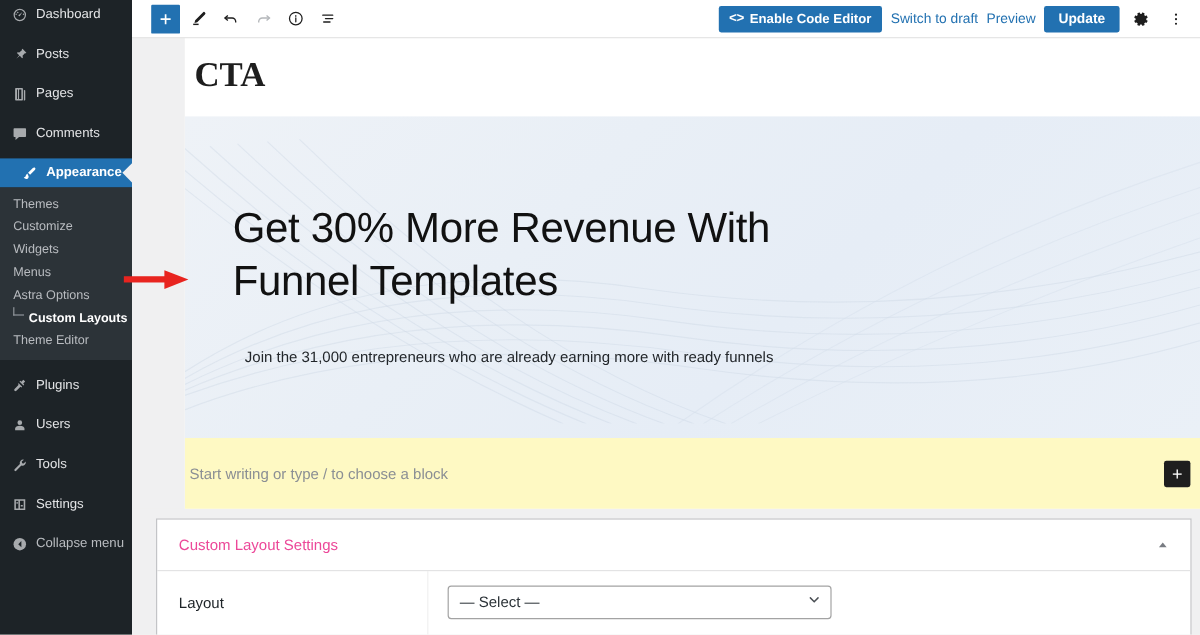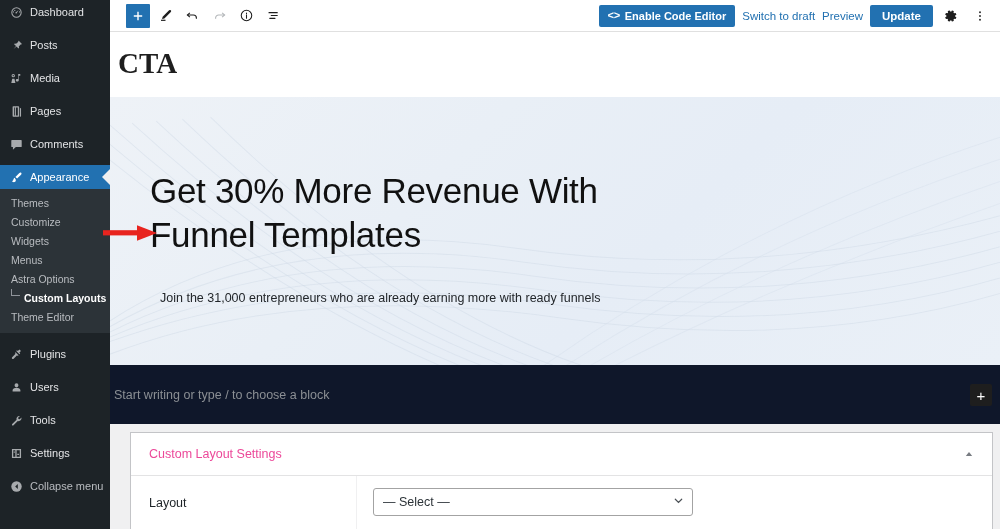--- a/index.html
+++ b/index.html
@@ -36,21 +36,22 @@
   .menu-item .mi-ico {
     width: 14px; height: 14px;
     display: flex; align-items: center; justify-content: center;
     color: #a7aaad;
     flex: 0 0 14px;
   }
   .menu-item .mi-ico svg { display:block; }
   .menu-item.active {
     background: #2271b1;
     color: #fff;
-    font-weight: 400;
+    font-weight: 700;
+    justify-content: center;
   }
   .menu-item.active .mi-ico { color: #fff; }
   .menu-item.active::after {
     content: "";
     position: absolute; right: 0; top: 50%;
     transform: translateY(-50%);
     border-style: solid;
     border-width: 8px 8px 8px 0;
     border-color: transparent #f0f0f1 transparent transparent;
   }
@@ -124,20 +125,21 @@
     padding: 0 12px; cursor: pointer; border: none; white-space: nowrap;
   }
   .icon-btn { width: 22px; height: 22px; display:flex;align-items:center;justify-content:center;cursor:pointer;color:#1e1e1e; }
 
   
   #canvas {
     background: #fff;
     height: 392px;
     overflow: hidden;
     position: relative;
+    margin-left: 44px;
   }
   #post-title {
     font-family: "Liberation Serif", serif;
     font-size: 29px;
     color: #1e1e1e;
     padding: 14px 0 0 4px;
     margin-left: 4px;
     line-height: 1.2;
     height: 65px;
   }
@@ -183,21 +185,21 @@
     padding: 10px 24px;
     cursor: pointer;
     border: none;
     letter-spacing: .1px;
   }
 
   
   #appender-row {
     position: relative;
     height: 60px;
-    background: #0f172a;
+    background: #fef9c3;
     display: flex; align-items: center;
     padding-left: 4px;
   }
   #appender-placeholder { font-size: 12.5px; color: #8b8f94; }
   #appender-plus {
     position: absolute; right: 8px; top: 50%;
     transform: translateY(-50%);
     width: 22px; height: 22px;
     background: #1e1e1e; color: #fff;
     border-radius: 2px;
@@ -280,28 +282,20 @@
 
     <div class="menu-item spaced">
       <span class="mi-ico">
         <svg width="13" height="13" viewBox="0 0 20 20" fill="currentColor">
             <path d="M13.4 2.5l-1 1 .6.6-3.7 3.3-2-.5-1 1 3 3-3.8 4.4 4.5-3.7 3 3 1-1-.5-2 3.3-3.7.6.6 1-1-4.9-5z"></path>
           </svg>
       </span>
       <span>Posts</span>
     </div>
 
-    <div class="menu-item spaced">
-      <span class="mi-ico">
-        <svg width="13" height="13" viewBox="0 0 20 20" fill="currentColor">
-            <path d="M5 3a2.6 2.6 0 100 5.2A2.6 2.6 0 005 3zm0 1.5a1.1 1.1 0 110 2.2 1.1 1.1 0 010-2.2zM12.6 3v8.1c-.4-.2-.9-.3-1.4-.3-1.3 0-2.3.8-2.3 1.9s1 1.9 2.3 1.9 2.3-.8 2.3-1.9V5.6h2.3V3h-3.2zM3.4 10.2l-1.4 6.6h6.3l-1.4-6.6H3.4z"></path>
-          </svg>
-      </span>
-      <span>Media</span>
-    </div>
 
     <div class="menu-item spaced">
       <span class="mi-ico">
         <svg width="13" height="13" viewBox="0 0 20 20" fill="currentColor">
             <path d="M5 2h8a1 1 0 011 1v14a1 1 0 01-1 1H5a1 1 0 01-1-1V3a1 1 0 011-1zm1.5 2v12h1.2V4H6.5zm2.6 0v12H12V4H9.1zM15.2 4.4V17c0 .6-.2 1-.2 1h1a1 1 0 001-1V5.4l-1.8-1z"></path>
           </svg>
       </span>
       <span>Pages</span>
     </div>
 

